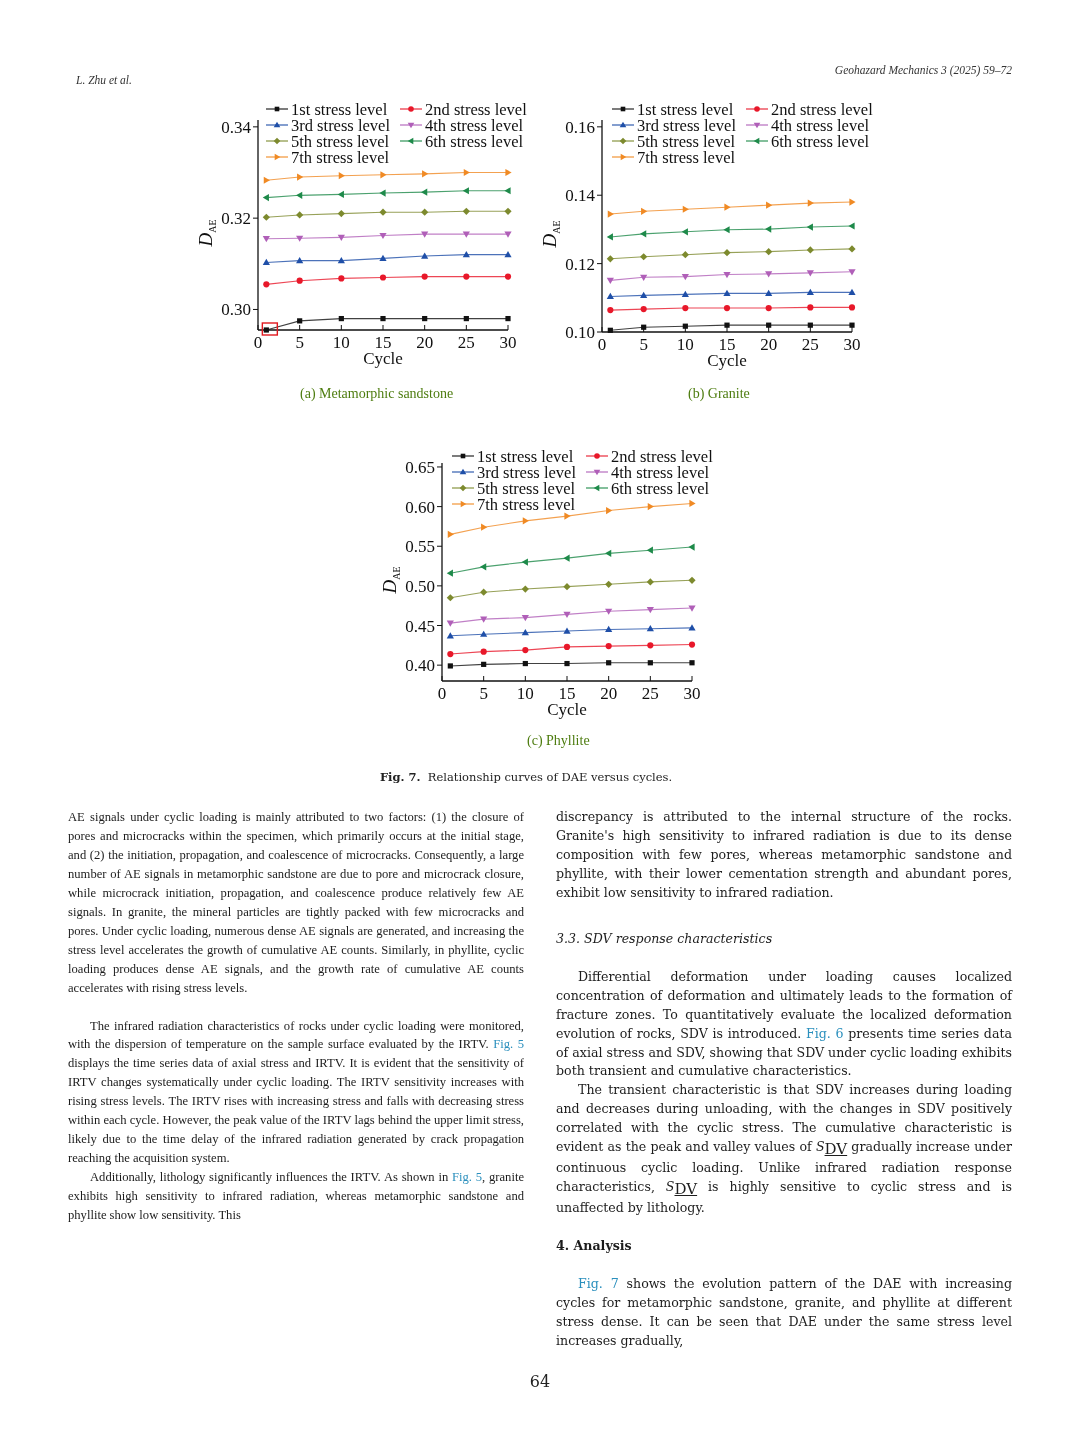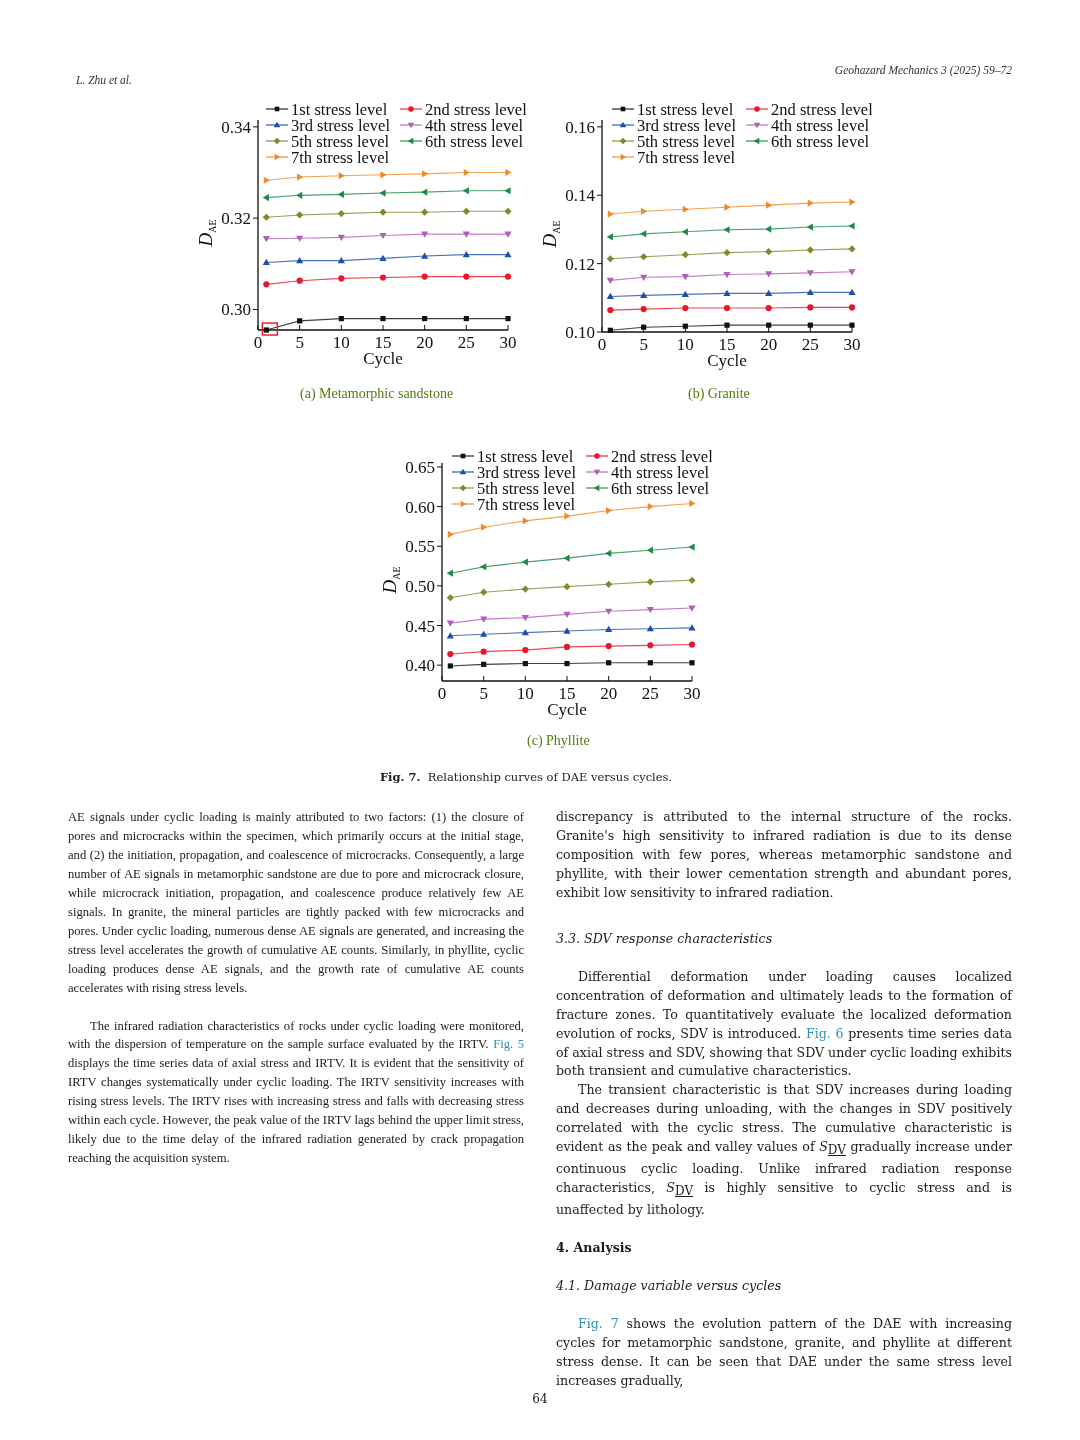--- a/index.html
+++ b/index.html
@@ -13,23 +13,23 @@
   .fig-caption { position: absolute; top: 770px; left: 0; width: 1052px; text-align: center; font-family: "DejaVu Serif", serif; font-size: 11.5px; color: #222; }
   .fig-caption b { font-weight: bold; }
   .col { position: absolute; font-family: "DejaVu Serif", serif; font-size: 12.6px; line-height: 18.95px; color: #1c1c1c; text-align: justify; }
   .col-left { left: 68px; width: 456px; font-family: Liberation Serif, serif; }
   .col-right { left: 556px; width: 456px; }
   .col p { margin: 0; }
   .col p.indent { text-indent: 22px; }
   .sec-head { font-style: italic; margin: 0; }
   .sec-bold { font-weight: bold; margin: 0; }
   a.figref { color: #2a8fbd; text-decoration: none; }
-  .sub { font-size: 12px; vertical-align: -3px; font-style: normal; text-decoration: underline; }
+  .sub { font-size: 15px; vertical-align: -3px; font-style: normal; text-decoration: underline; }
   .ital { font-style: italic; }
-  .page-num { position: absolute; top: 1372px; left: 0; width: 1080px; text-align: center; font-family: "DejaVu Serif", serif; font-size: 12px; color: #222; margin-top: 20px; }
+  .page-num { position: absolute; top: 1372px; left: 0; width: 1080px; text-align: center; font-family: "DejaVu Serif", serif; font-size: 16px; color: #222; }
   .chart-text { font-family: "Liberation Serif", serif; fill: #111; }
 </style>
 </head>
 <body>
 
 <div class="running-head rh-left">L. Zhu et al.</div>
 <div class="running-head rh-right">Geohazard Mechanics 3 (2025) 59–72</div>
 
 <div class="panel" style="left:196px; top:96px;">
   <svg id="chart0" width="340" height="280">
@@ -452,25 +452,25 @@
 <div class="panel-caption" style="left:527px; top:733px;">(c) Phyllite</div>
 
 <div class="fig-caption">
   <b>Fig. 7.</b>&nbsp;
   <span>Relationship curves of DAE versus cycles.</span>
 </div>
 
 <div class="col col-left" style="top:808px;">
   <p>AE signals under cyclic loading is mainly attributed to two factors: (1) the closure of pores and microcracks within the specimen, which primarily occurs at the initial stage, and (2) the initiation, propagation, and coalescence of microcracks. Consequently, a large number of AE signals in metamorphic sandstone are due to pore and microcrack closure, while microcrack initiation, propagation, and coalescence produce relatively few AE signals. In granite, the mineral particles are tightly packed with few microcracks and pores. Under cyclic loading, numerous dense AE signals are generated, and increasing the stress level accelerates the growth of cumulative AE counts. Similarly, in phyllite, cyclic loading produces dense AE signals, and the growth rate of cumulative AE counts accelerates with rising stress levels.</p>
   <p class="indent" style="margin-top:19px;"><span>The infrared radiation characteristics of rocks under cyclic loading were monitored, with the dispersion of temperature on the sample surface evaluated by the IRTV. </span><a class="figref">Fig. 5</a><span> displays the time series data of axial stress and IRTV. It is evident that the sensitivity of IRTV changes systematically under cyclic loading. The IRTV sensitivity increases with rising stress levels. The IRTV rises with increasing stress and falls with decreasing stress within each cycle. However, the peak value of the IRTV lags behind the upper limit stress, likely due to the time delay of the infrared radiation generated by crack propagation reaching the acquisition system.</span></p>
+  <p class="indent"><span>Additionally, lithology significantly influences the IRTV. As shown in </span><a class="figref">Fig. 5</a><span>, granite exhibits high sensitivity to infrared radiation, whereas metamorphic sandstone and phyllite show low sensitivity. This</span></p>
 </div>
 
 <div class="col col-right" style="top:808px;">
   <p>discrepancy is attributed to the internal structure of the rocks. Granite's high sensitivity to infrared radiation is due to its dense composition with few pores, whereas metamorphic sandstone and phyllite, with their lower cementation strength and abundant pores, exhibit low sensitivity to infrared radiation.</p>
   <p class="sec-head" style="margin-top:27px;">3.3.  SDV response characteristics</p>
   <p class="indent" style="margin-top:19px;"><span>Differential deformation under loading causes localized concentration of deformation and ultimately leads to the formation of fracture zones. To quantitatively evaluate the localized deformation evolution of rocks, SDV is introduced. </span><a class="figref">Fig. 6</a><span> presents time series data of axial stress and SDV, showing that SDV under cyclic loading exhibits both transient and cumulative characteristics.</span></p>
   <p class="indent"><span>The transient characteristic is that SDV increases during loading and decreases during unloading, with the changes in SDV positively correlated with the cyclic stress. The cumulative characteristic is evident as the peak and valley values of </span><span class="ital"><span>S</span><span class="sub">DV</span></span><span> gradually increase under continuous cyclic loading. Unlike infrared radiation response characteristics, </span><span class="ital"><span>S</span><span class="sub">DV</span></span><span> is highly sensitive to cyclic stress and is unaffected by lithology.</span></p>
   <p class="sec-bold" style="margin-top:19px;">4.  Analysis</p>
-  <p class="sec-head" style="margin-top:19px;">4.1.  Damage variable versus cycles</p>
   <p class="indent" style="margin-top:19px;"><a class="figref">Fig. 7</a><span> shows the evolution pattern of the DAE with increasing cycles for metamorphic sandstone, granite, and phyllite at different stress dense. It can be seen that DAE under the same stress level increases gradually,</span></p>
 </div>
 
 <div class="page-num">64</div>
 
 </body></html>

